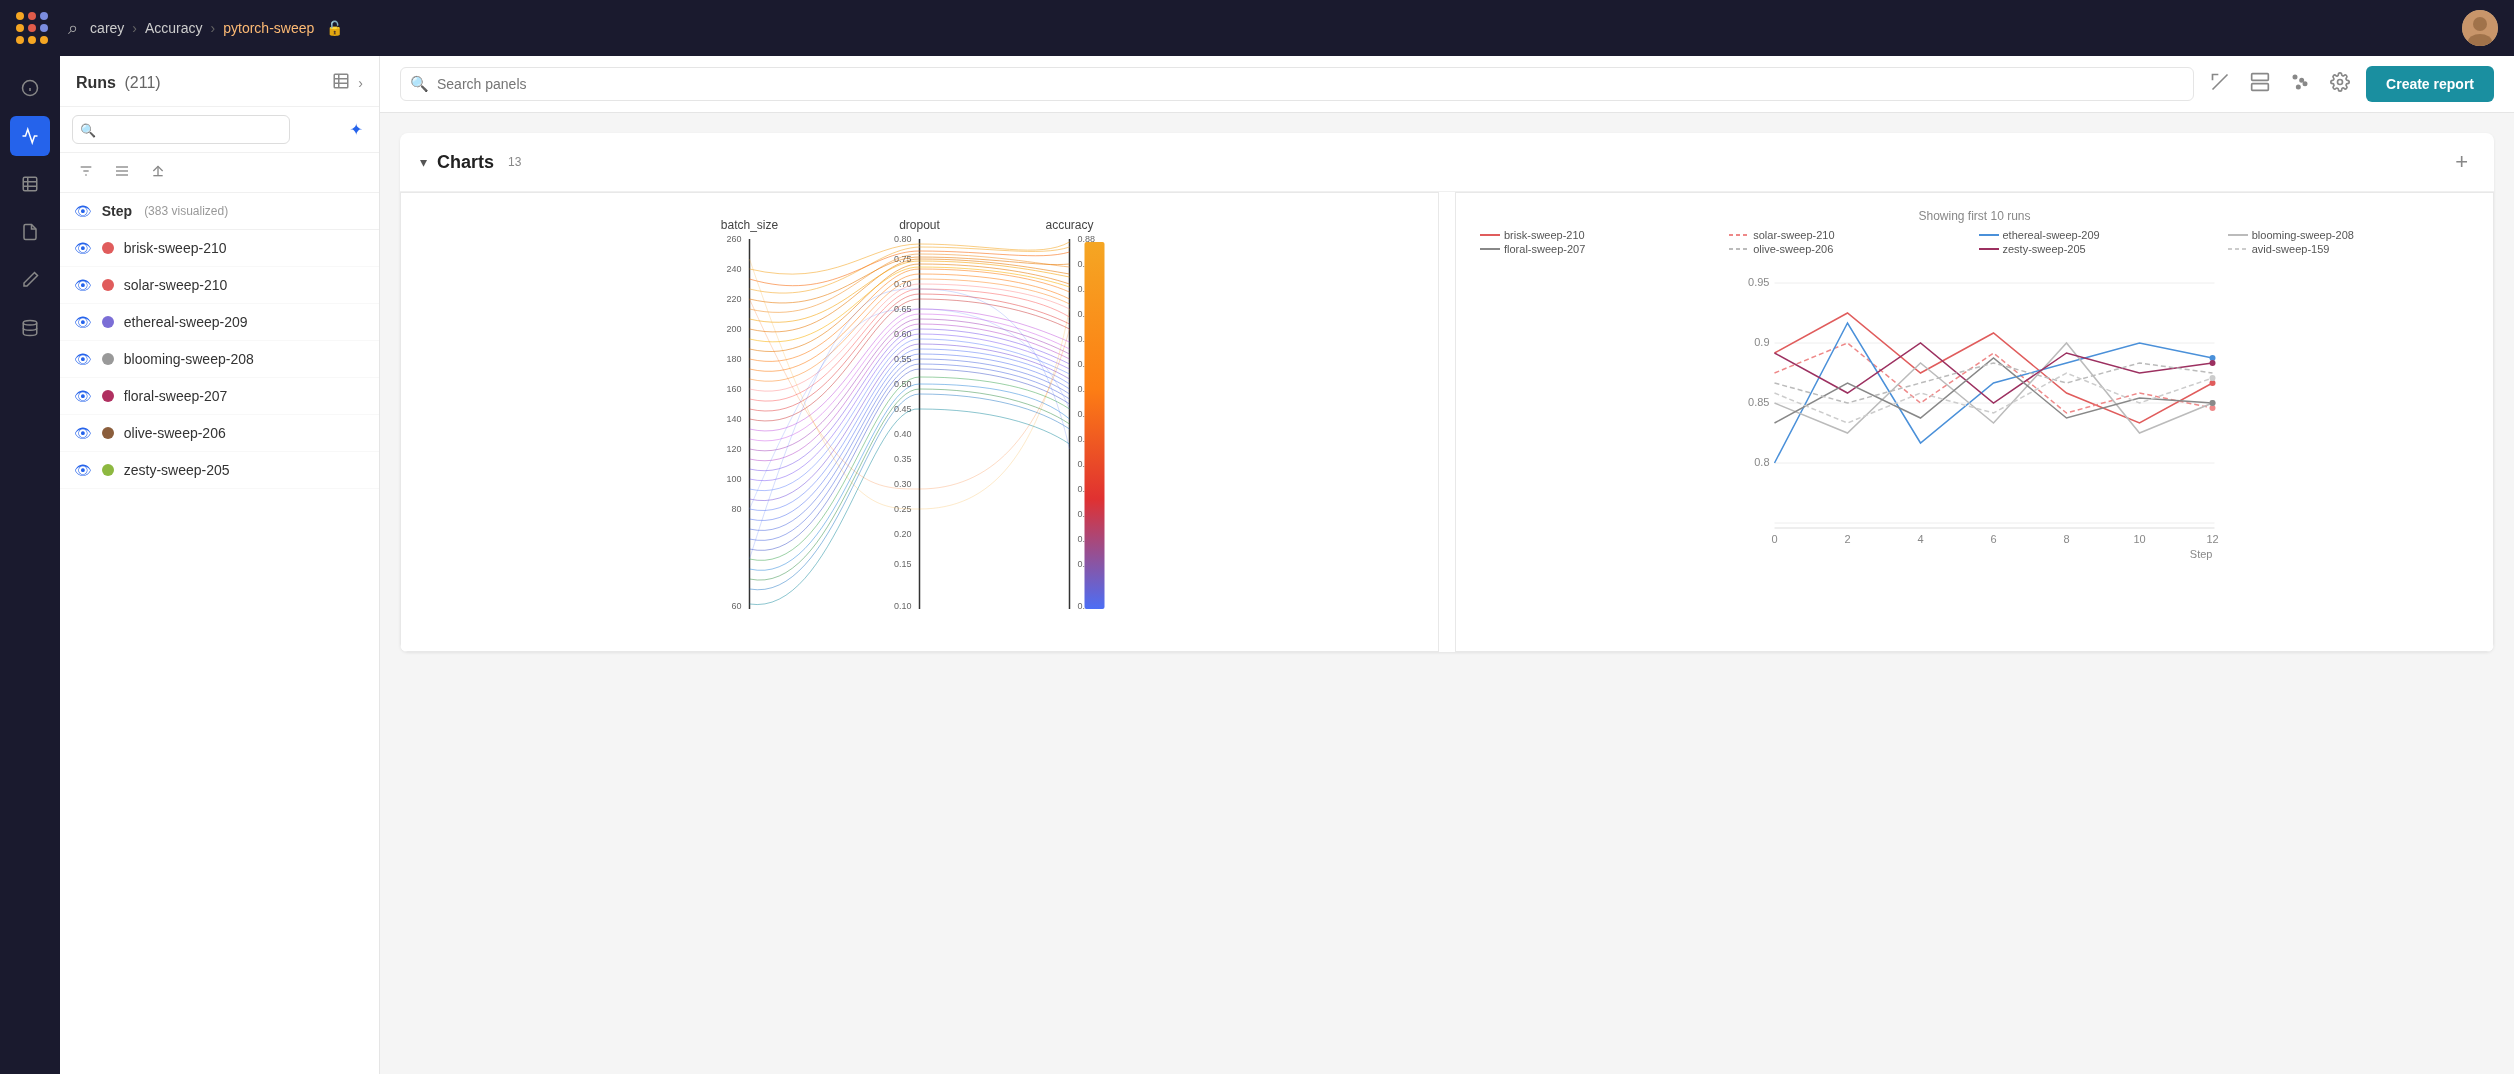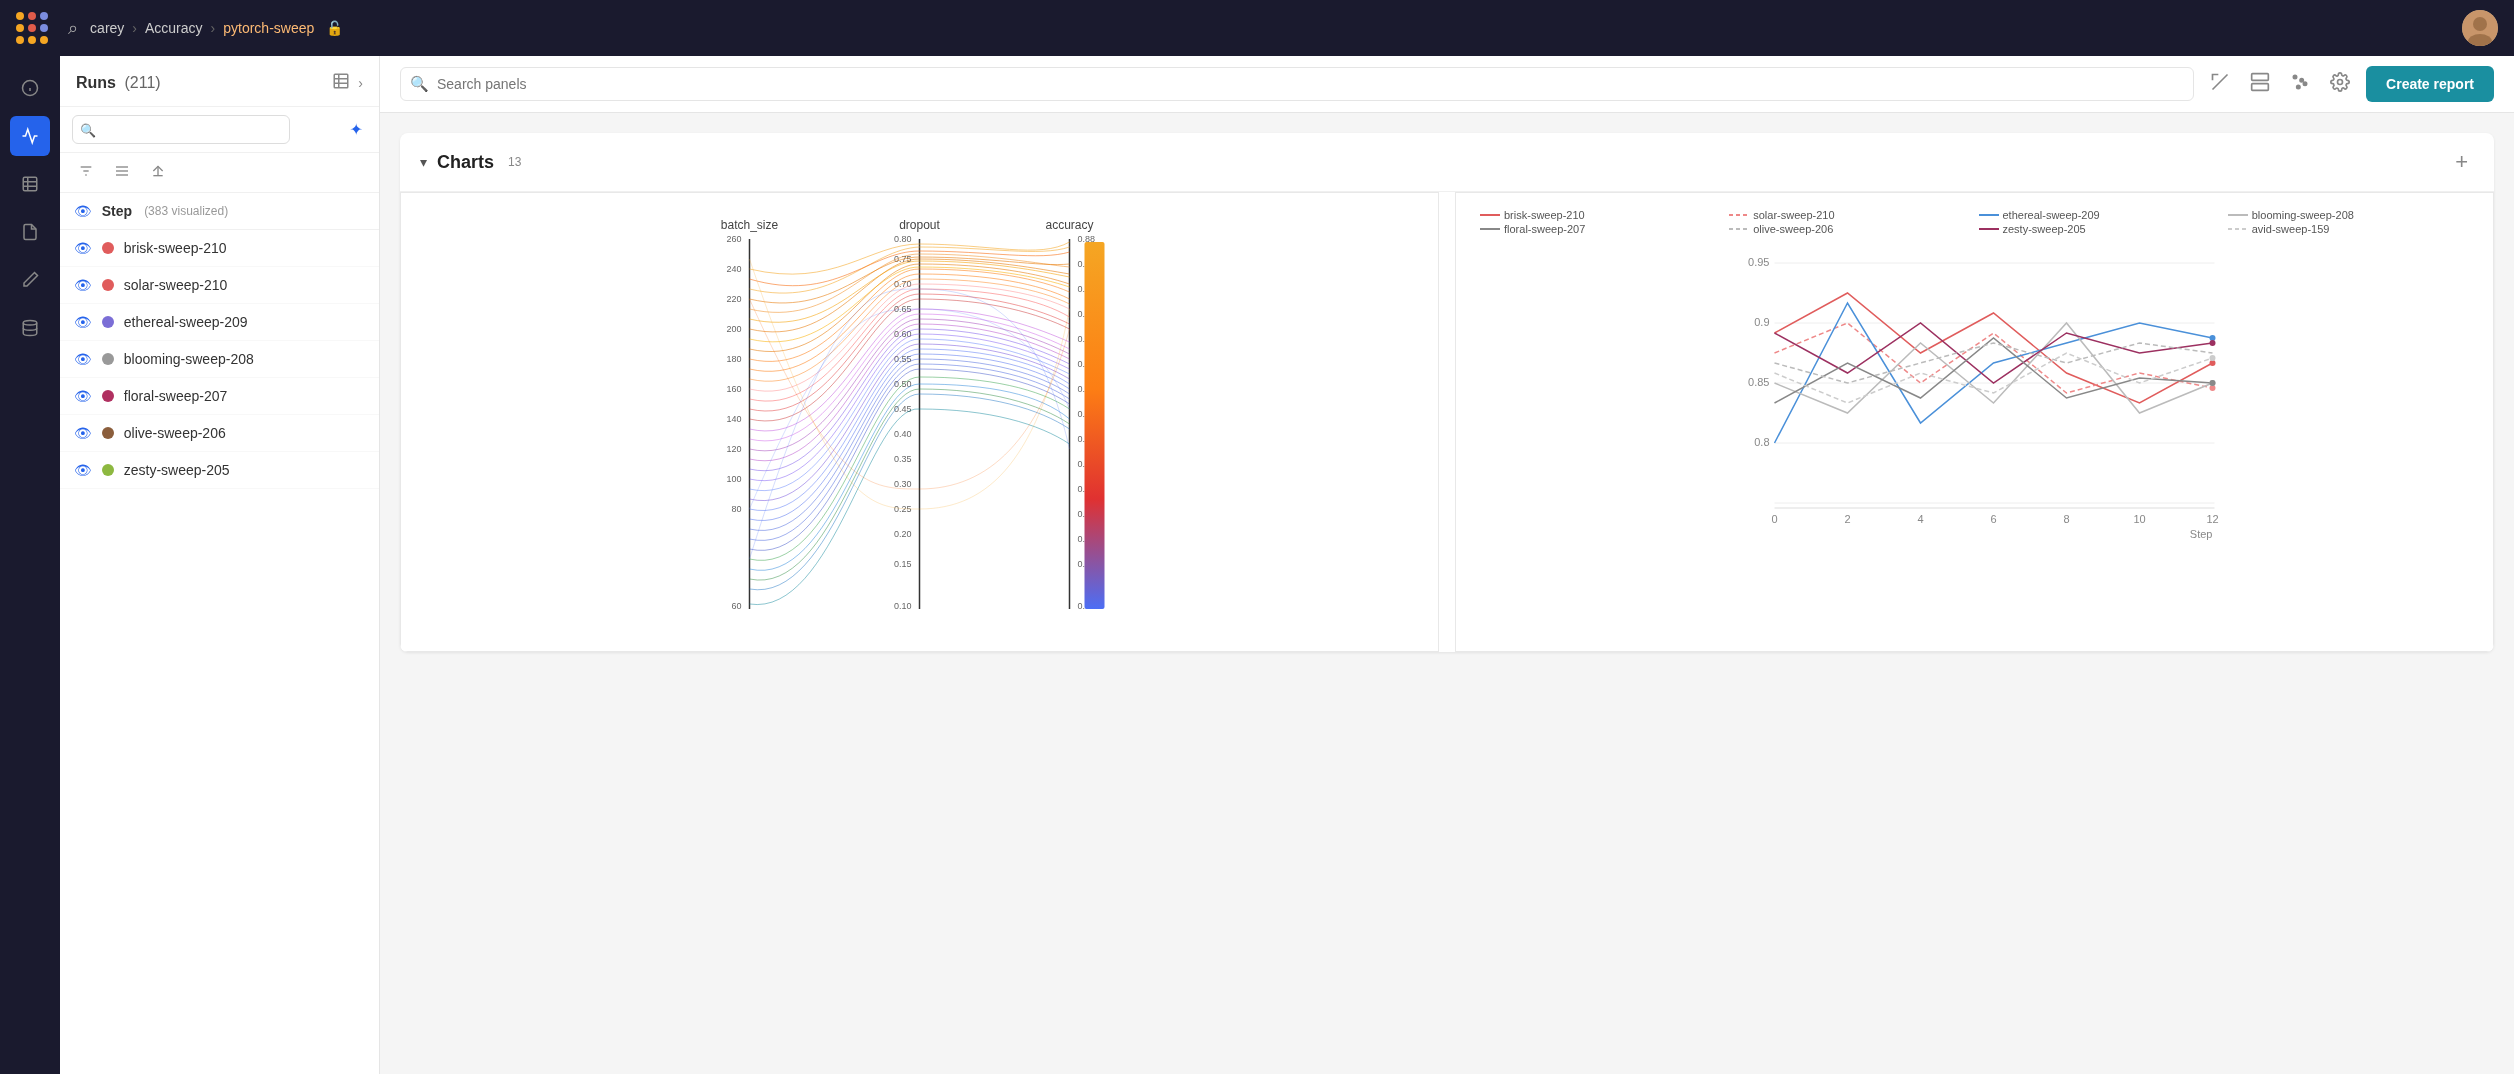--- a/index.html
+++ b/index.html
@@ -668,20 +668,21 @@
                     <stop offset="100%" stop-color="#4c6ef5"></stop>
                   </linearGradient>
                 </defs>
                 <rect x="415" y="33" width="20" height="367" fill="url(#accGrad)" rx="2"></rect>
               </svg>
             </div>
           </div>
 
           <div class="chart-card">
             <div class="line-chart-container">
+              <div class="line-chart-subtitle">Showing first 10 runs</div>
               
               <div class="chart-legend">
                 <div class="legend-item">
                   <div style="width:20px;height:2px;background:#e05c5c;flex-shrink:0;"></div>
                   <span style="font-size:11px;color:#555;">brisk-sweep-210</span>
                 </div>
                 <div class="legend-item">
                   <div style="width:20px;height:2px;background:#e88;flex-shrink:0;background-image:repeating-linear-gradient(to right,#e88 0,#e88 4px,transparent 4px,transparent 7px);background-color:transparent;"></div>
                   <span style="font-size:11px;color:#555;">solar-sweep-210</span>
                 </div>

